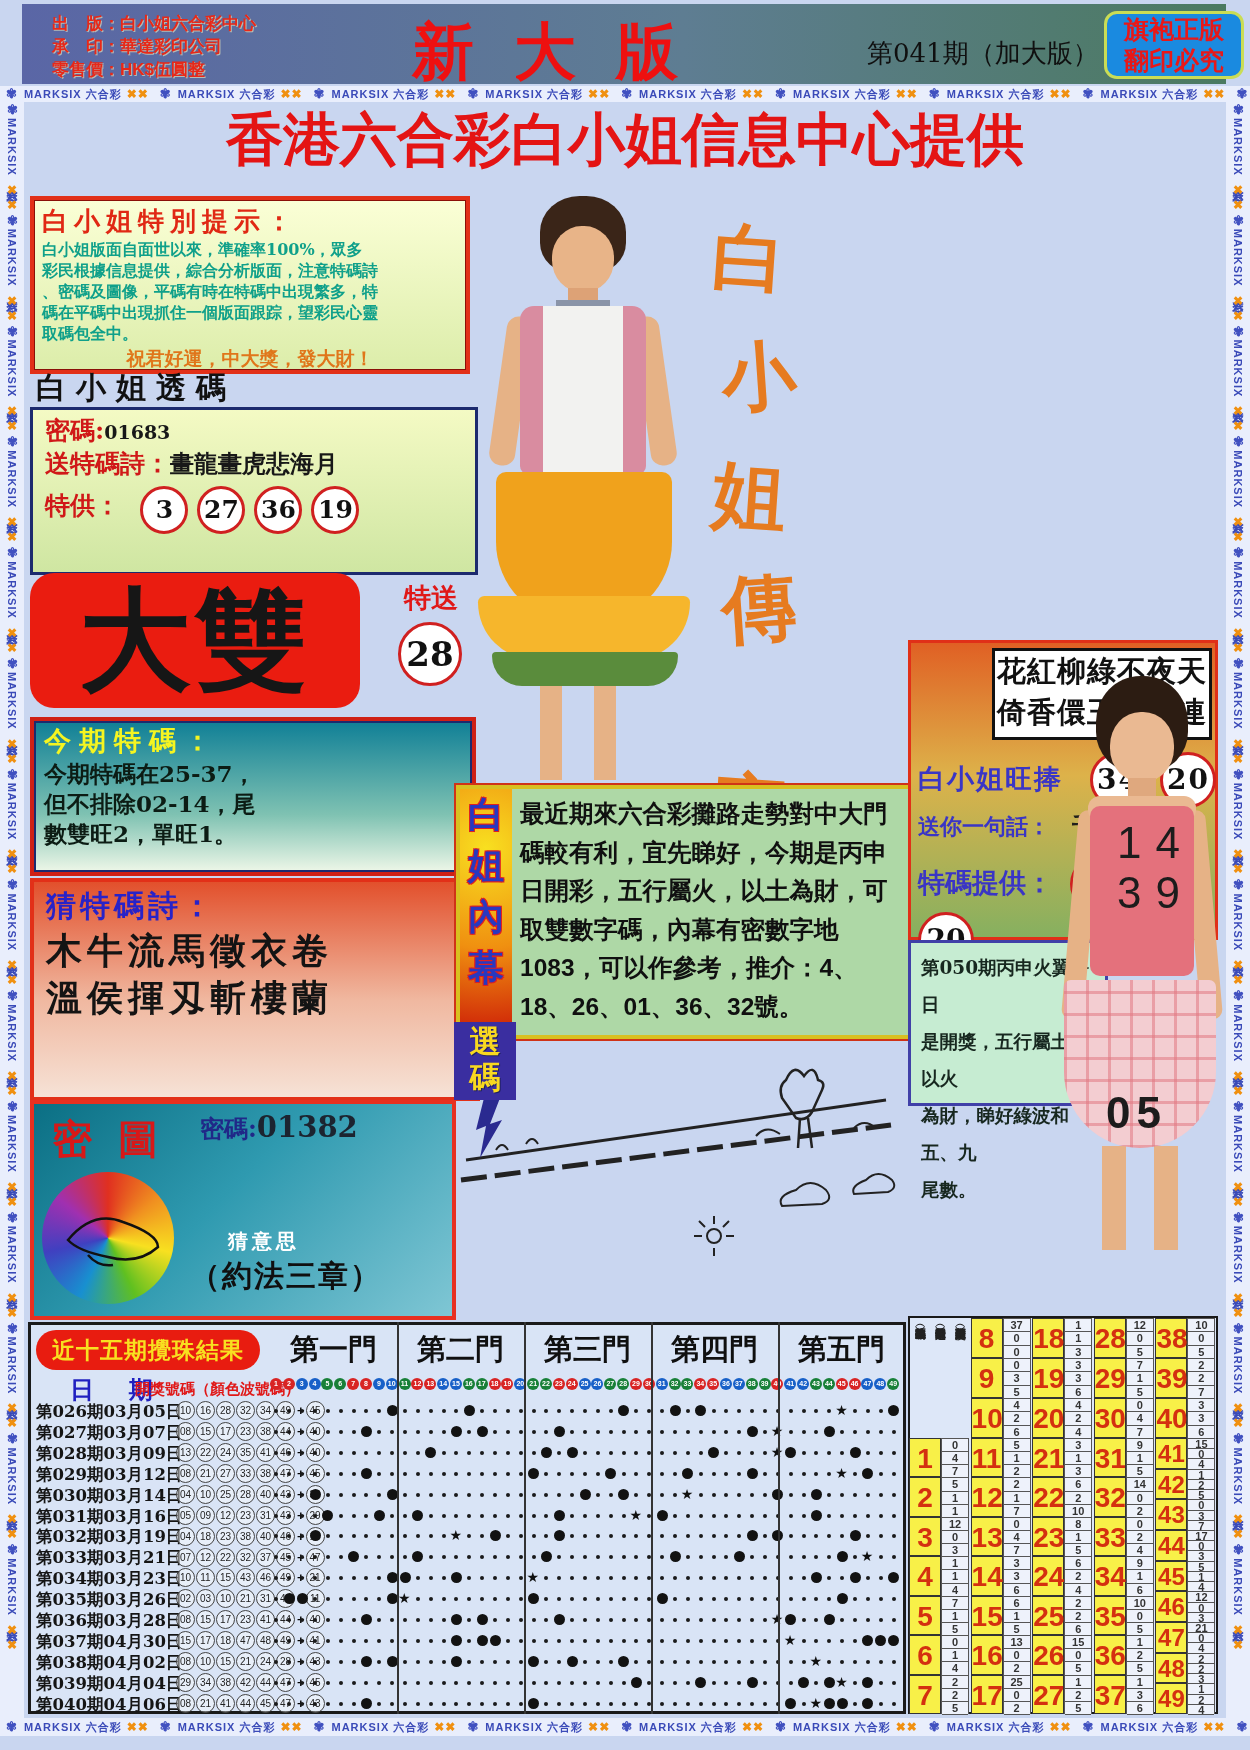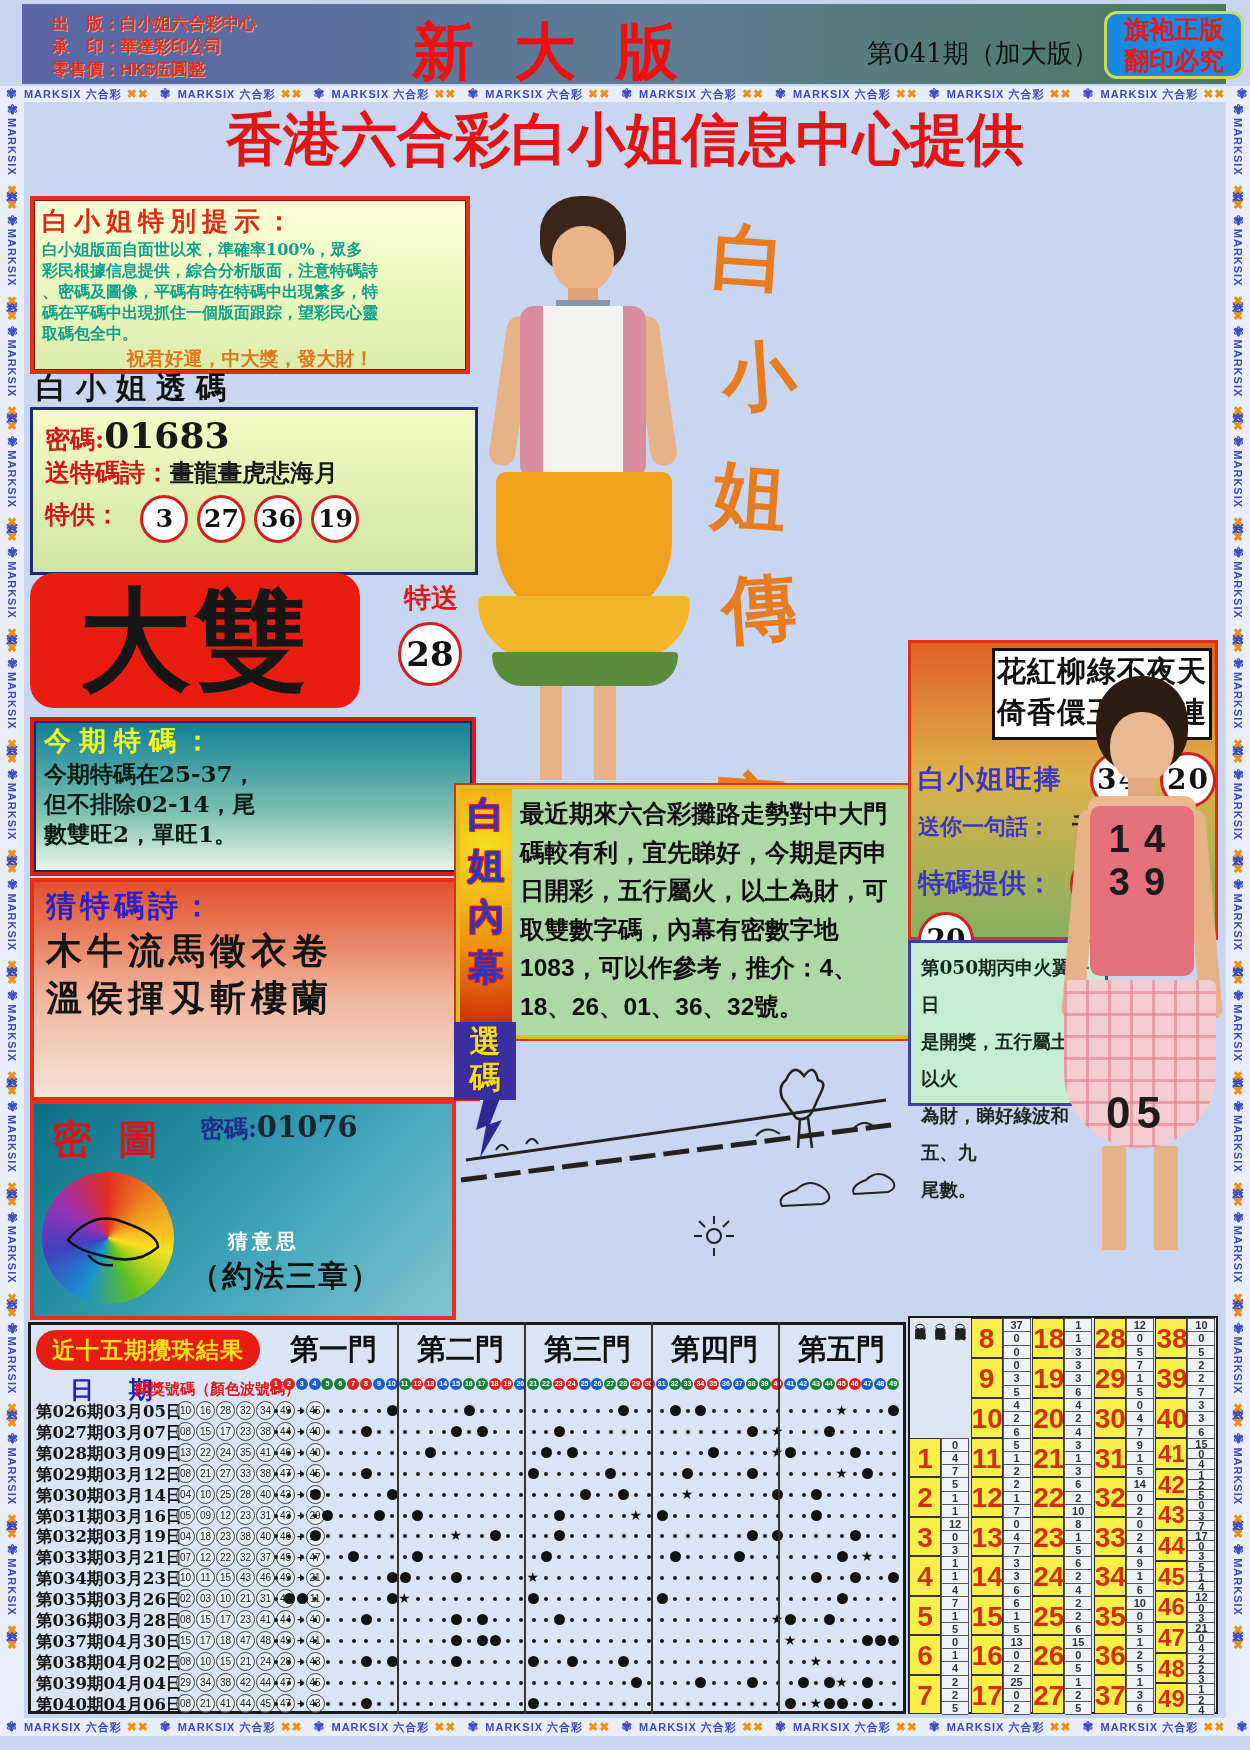--- a/index.html
+++ b/index.html
@@ -33,21 +33,21 @@
   .tip-title{color:#e02814;font-size:26px;font-weight:900;font-family:"DejaVu Serif",serif;letter-spacing:6px;}
   .tip-body{color:#0fa08a;font-size:16px;line-height:21px;font-weight:bold;
             font-family:"DejaVu Serif",serif;white-space:pre-line;}
   .tip-wish{color:#e0761a;font-size:19px;text-align:center;font-weight:900;
             font-family:"DejaVu Serif",serif;margin-top:2px;}
   .touma-head{left:36px;top:368px;font-size:30px;color:#111;font-weight:900;
               font-family:"DejaVu Serif",serif;letter-spacing:10px;}
   .codebox{left:30px;top:407px;width:418px;height:154px;border:3px solid #1c2a6e;
            background:linear-gradient(180deg,#f4fac4,#cfe6a2);padding:4px 12px;}
   .lbl-red{color:#d01818;font-weight:900;font-family:"DejaVu Serif",serif;font-size:25px;}
-  .val-dark{color:#181818;font-weight:bold;font-family:"DejaVu Serif",serif;font-size:36px;}
+  .val-dark{color:#181818;font-weight:bold;font-family:"DejaVu Serif",serif;font-size:19px;}
   .circle{display:inline-block;width:42px;height:42px;border:3px solid #d02020;border-radius:50%;
           background:#fff;color:#111;font-size:25px;font-weight:bold;text-align:center;
           line-height:42px;font-family:"DejaVu Serif",serif;margin-right:9px;vertical-align:middle;}
   .dashuang{left:30px;top:573px;width:330px;height:135px;background:#ea1c10;border-radius:24px;
             display:flex;align-items:center;justify-content:center;}
   .dashuang-word{font-size:112px;font-weight:900;color:#161616;letter-spacing:4px;line-height:1;}
   .gift-lbl{left:404px;top:580px;font-size:27px;color:#e01818;font-weight:900;}
   .gift-circle{left:398px;top:622px;width:58px;height:58px;border:3px solid #d02020;border-radius:50%;
                background:#fff;color:#111;font-size:34px;font-weight:bold;text-align:center;
                line-height:58px;font-family:"DejaVu Serif",serif;}
@@ -144,22 +144,22 @@
   .m1-hem{left:492px;top:652px;width:186px;height:34px;background:#5a8c3c;border-radius:8px 8px 60px 60px;}
   .m1-legs{left:540px;top:684px;width:22px;height:96px;background:#e6b286;}
   .m1-legs2{left:594px;top:684px;width:22px;height:96px;background:#e6b286;}
   .m2-hair{left:1096px;top:676px;width:92px;height:96px;background:#2c1c12;border-radius:48% 48% 42% 42%;}
   .m2-face{left:1110px;top:712px;width:64px;height:70px;background:#eab992;border-radius:48%;}
   .m2-neck{left:1128px;top:778px;width:28px;height:22px;background:#dfa87e;}
   .m2-shoulders{left:1088px;top:796px;width:108px;height:26px;background:#eab992;border-radius:12px;}
   .m2-top{left:1090px;top:806px;width:104px;height:170px;background:#e4717c;border-radius:10px;}
   .m2-armL{left:1070px;top:810px;width:22px;height:210px;background:#e6b286;border-radius:10px;transform:rotate(5deg);}
   .m2-armR{left:1192px;top:810px;width:22px;height:210px;background:#e6b286;border-radius:10px;transform:rotate(-5deg);}
-  .m2-num-top{left:1094px;top:818px;width:100px;color:#1c1c1c;font-size:38px;font-weight:bold;
-              letter-spacing:14px;text-align:center;}
+  .m2-num-top{left:1094px;top:818px;width:100px;color:#1c1c1c;font-size:44px;font-weight:normal;
+              letter-spacing:14px;text-align:right;}
   .m2-skirt{left:1064px;top:980px;width:152px;height:168px;border-radius:8px 8px 90px 90px;
             background:#f3cdd1;
             background-image:repeating-linear-gradient(0deg,rgba(225,120,130,.55) 0 3px,transparent 3px 22px),
                              repeating-linear-gradient(90deg,rgba(225,120,130,.55) 0 3px,transparent 3px 22px);}
   .m2-num-bot{left:1106px;top:1088px;color:#1c1c1c;font-size:44px;font-weight:bold;letter-spacing:6px;}
   .m2-legs{left:1102px;top:1146px;width:24px;height:104px;background:#e6b286;}
   .m2-legs2{left:1154px;top:1146px;width:24px;height:104px;background:#e6b286;}
   
   .results{left:28px;top:1322px;width:878px;height:392px;background:#d9e4f6;border:3px solid #1a1a1a;
            box-sizing:border-box;}
@@ -255,21 +255,21 @@
   </div>
 
   <div class="abs caishi">
     <div class="caishi-title">猜特碼詩：</div>
     <div class="caishi-poem">木牛流馬徵衣卷
 溫侯揮刄斬樓蘭</div>
   </div>
 
   <div class="abs mitu"></div>
   <div class="abs mitu-title">密圖</div>
-  <div class="abs mitu-pass"><span>密碼:</span><b>01076</b></div>
+  <div class="abs mitu-pass"><span>密碼:</span><b>01382</b></div>
   <div class="abs cd"></div>
   <svg class="abs" style="left:58px;top:1200px;" width="110" height="80" viewBox="0 0 110 80">
     <path d="M10 40 q25 -30 55 -18 q35 12 35 25 q-20 18 -50 10 q-30 -6 -40 -17z M30 55 q10 12 25 10" fill="none" stroke="#111" stroke-width="2.5"></path>
   </svg>
   <div class="abs mitu-guess">猜意思</div>
   <div class="abs mitu-ans">（約法三章）</div>
 
   <div class="abs m1-armL"></div>
   <div class="abs m1-armR"></div>
   <div class="abs m1-legs"></div>

